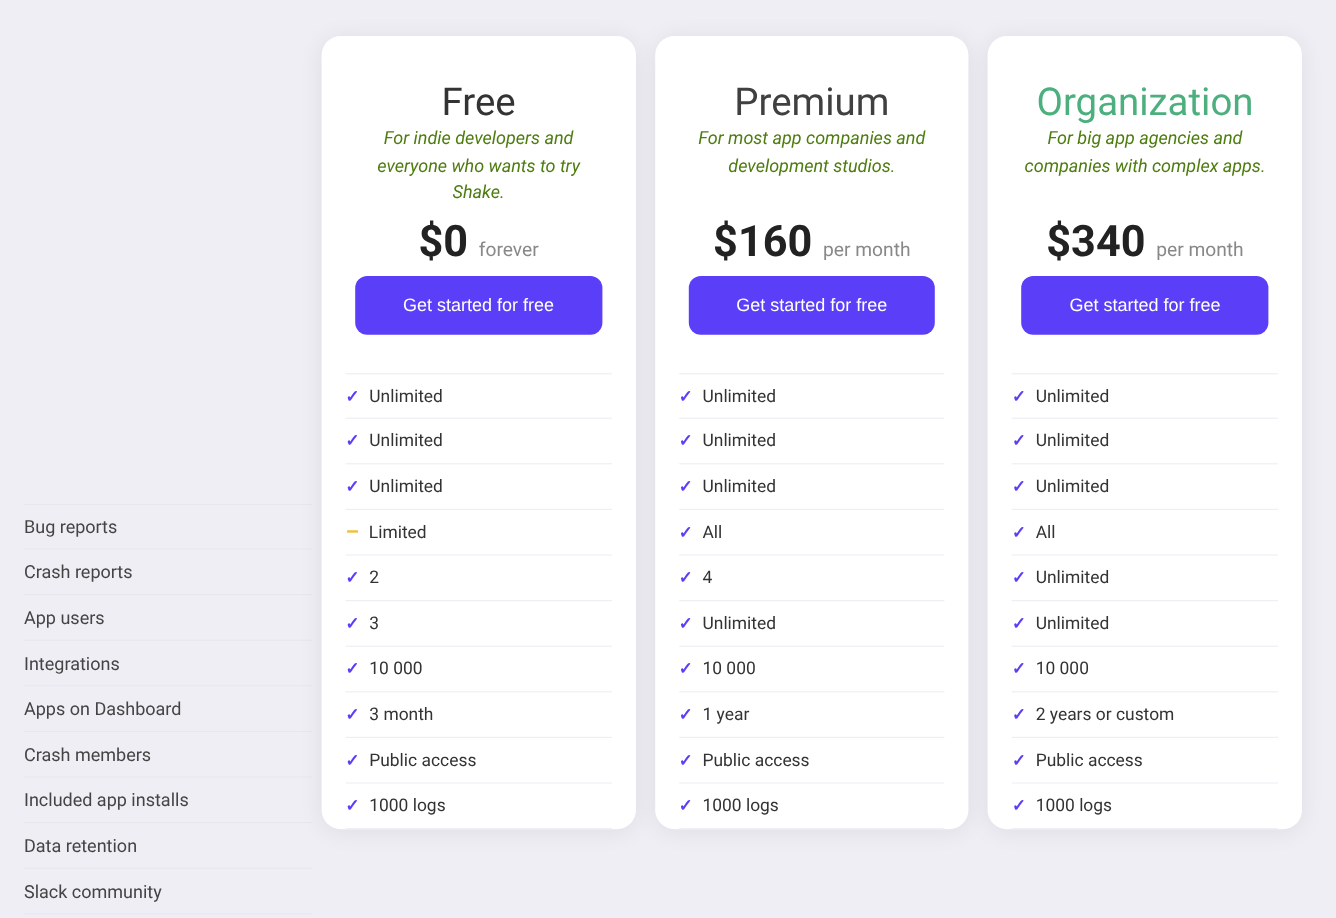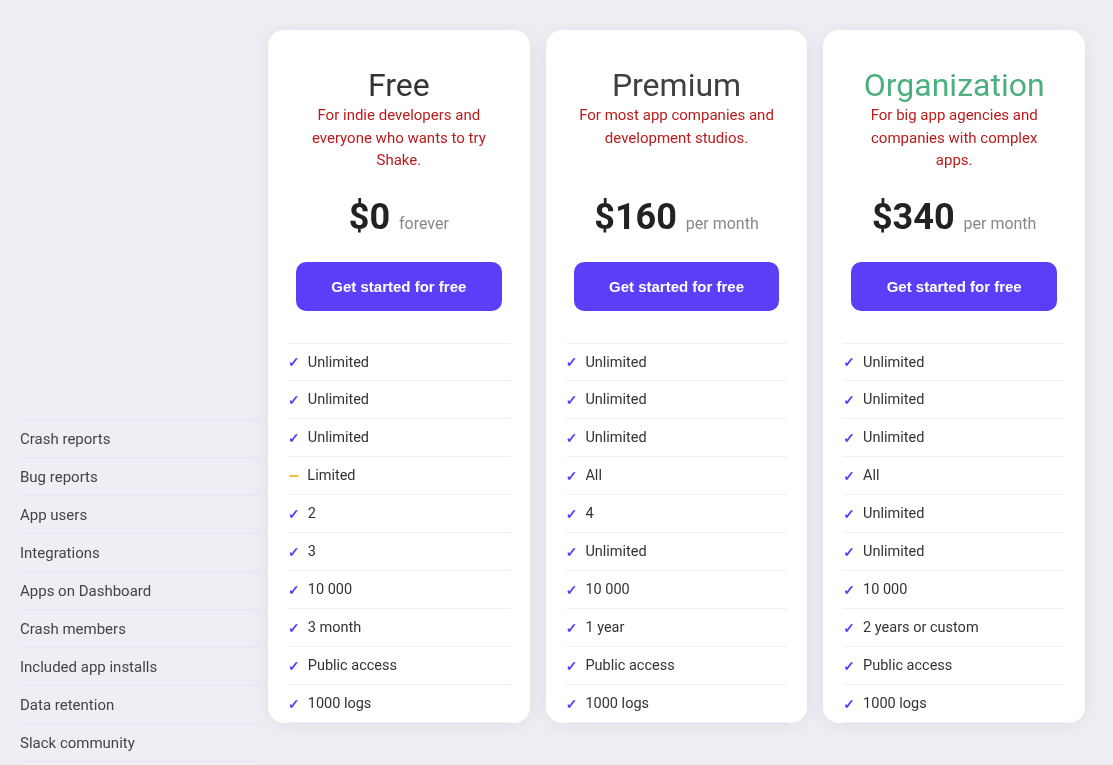--- a/index.html
+++ b/index.html
@@ -48,46 +48,47 @@
     }
     .plan-name {
       font-size: 32px;
       font-weight: 400;
       color: #333;
     }
     .plan-name.premium { color: #404040; }
     .plan-name.organization { color: #4caf7d; }
     .plan-description {
       font-size: 15px;
-      color: #b91c1c;
+      color: #4d7c0f;
       line-height: 1.5;
       min-height: 72px;
-      margin-bottom: 20px;
+      margin-bottom: 4px;
+      font-style: italic;
     }
     .plan-price {
       font-size: 36px;
       font-weight: 700;
       color: #222;
-      margin-bottom: 24px;
+      margin-bottom: 8px;
     }
     .plan-price .price-sub {
       font-size: 16px;
       font-weight: 400;
       color: #888;
     }
     .cta-button {
       display: block;
       width: 100%;
       padding: 16px;
       background: #5b3ff8;
       color: #fff;
       border: none;
       border-radius: 10px;
       font-size: 15px;
-      font-weight: 700;
+      font-weight: 400;
       cursor: pointer;
       text-align: center;
       margin-bottom: 8px;
     }
     .plan-features {
       padding: 0 20px;
     }
     .plan-feature-row {
       height: 38px;
       display: flex;
@@ -113,22 +114,22 @@
       flex-shrink: 0;
     }
   </style>
 </head>
 <body>
 
 <div class="pricing-container">
 
   <div class="features-col">
 
-  <div class="feature-row">Crash reports</div>
-      <div class="feature-row">Bug reports</div>
+  <div class="feature-row">Bug reports</div>
+      <div class="feature-row">Crash reports</div>
       <div class="feature-row">App users</div>
       <div class="feature-row">Integrations</div>
       <div class="feature-row">Apps on Dashboard</div>
       <div class="feature-row">Crash members</div>
       <div class="feature-row">Included app installs</div>
       <div class="feature-row">Data retention</div>
       <div class="feature-row">Slack community</div>
       <div class="feature-row">Activity history</div>
     </div>
 

